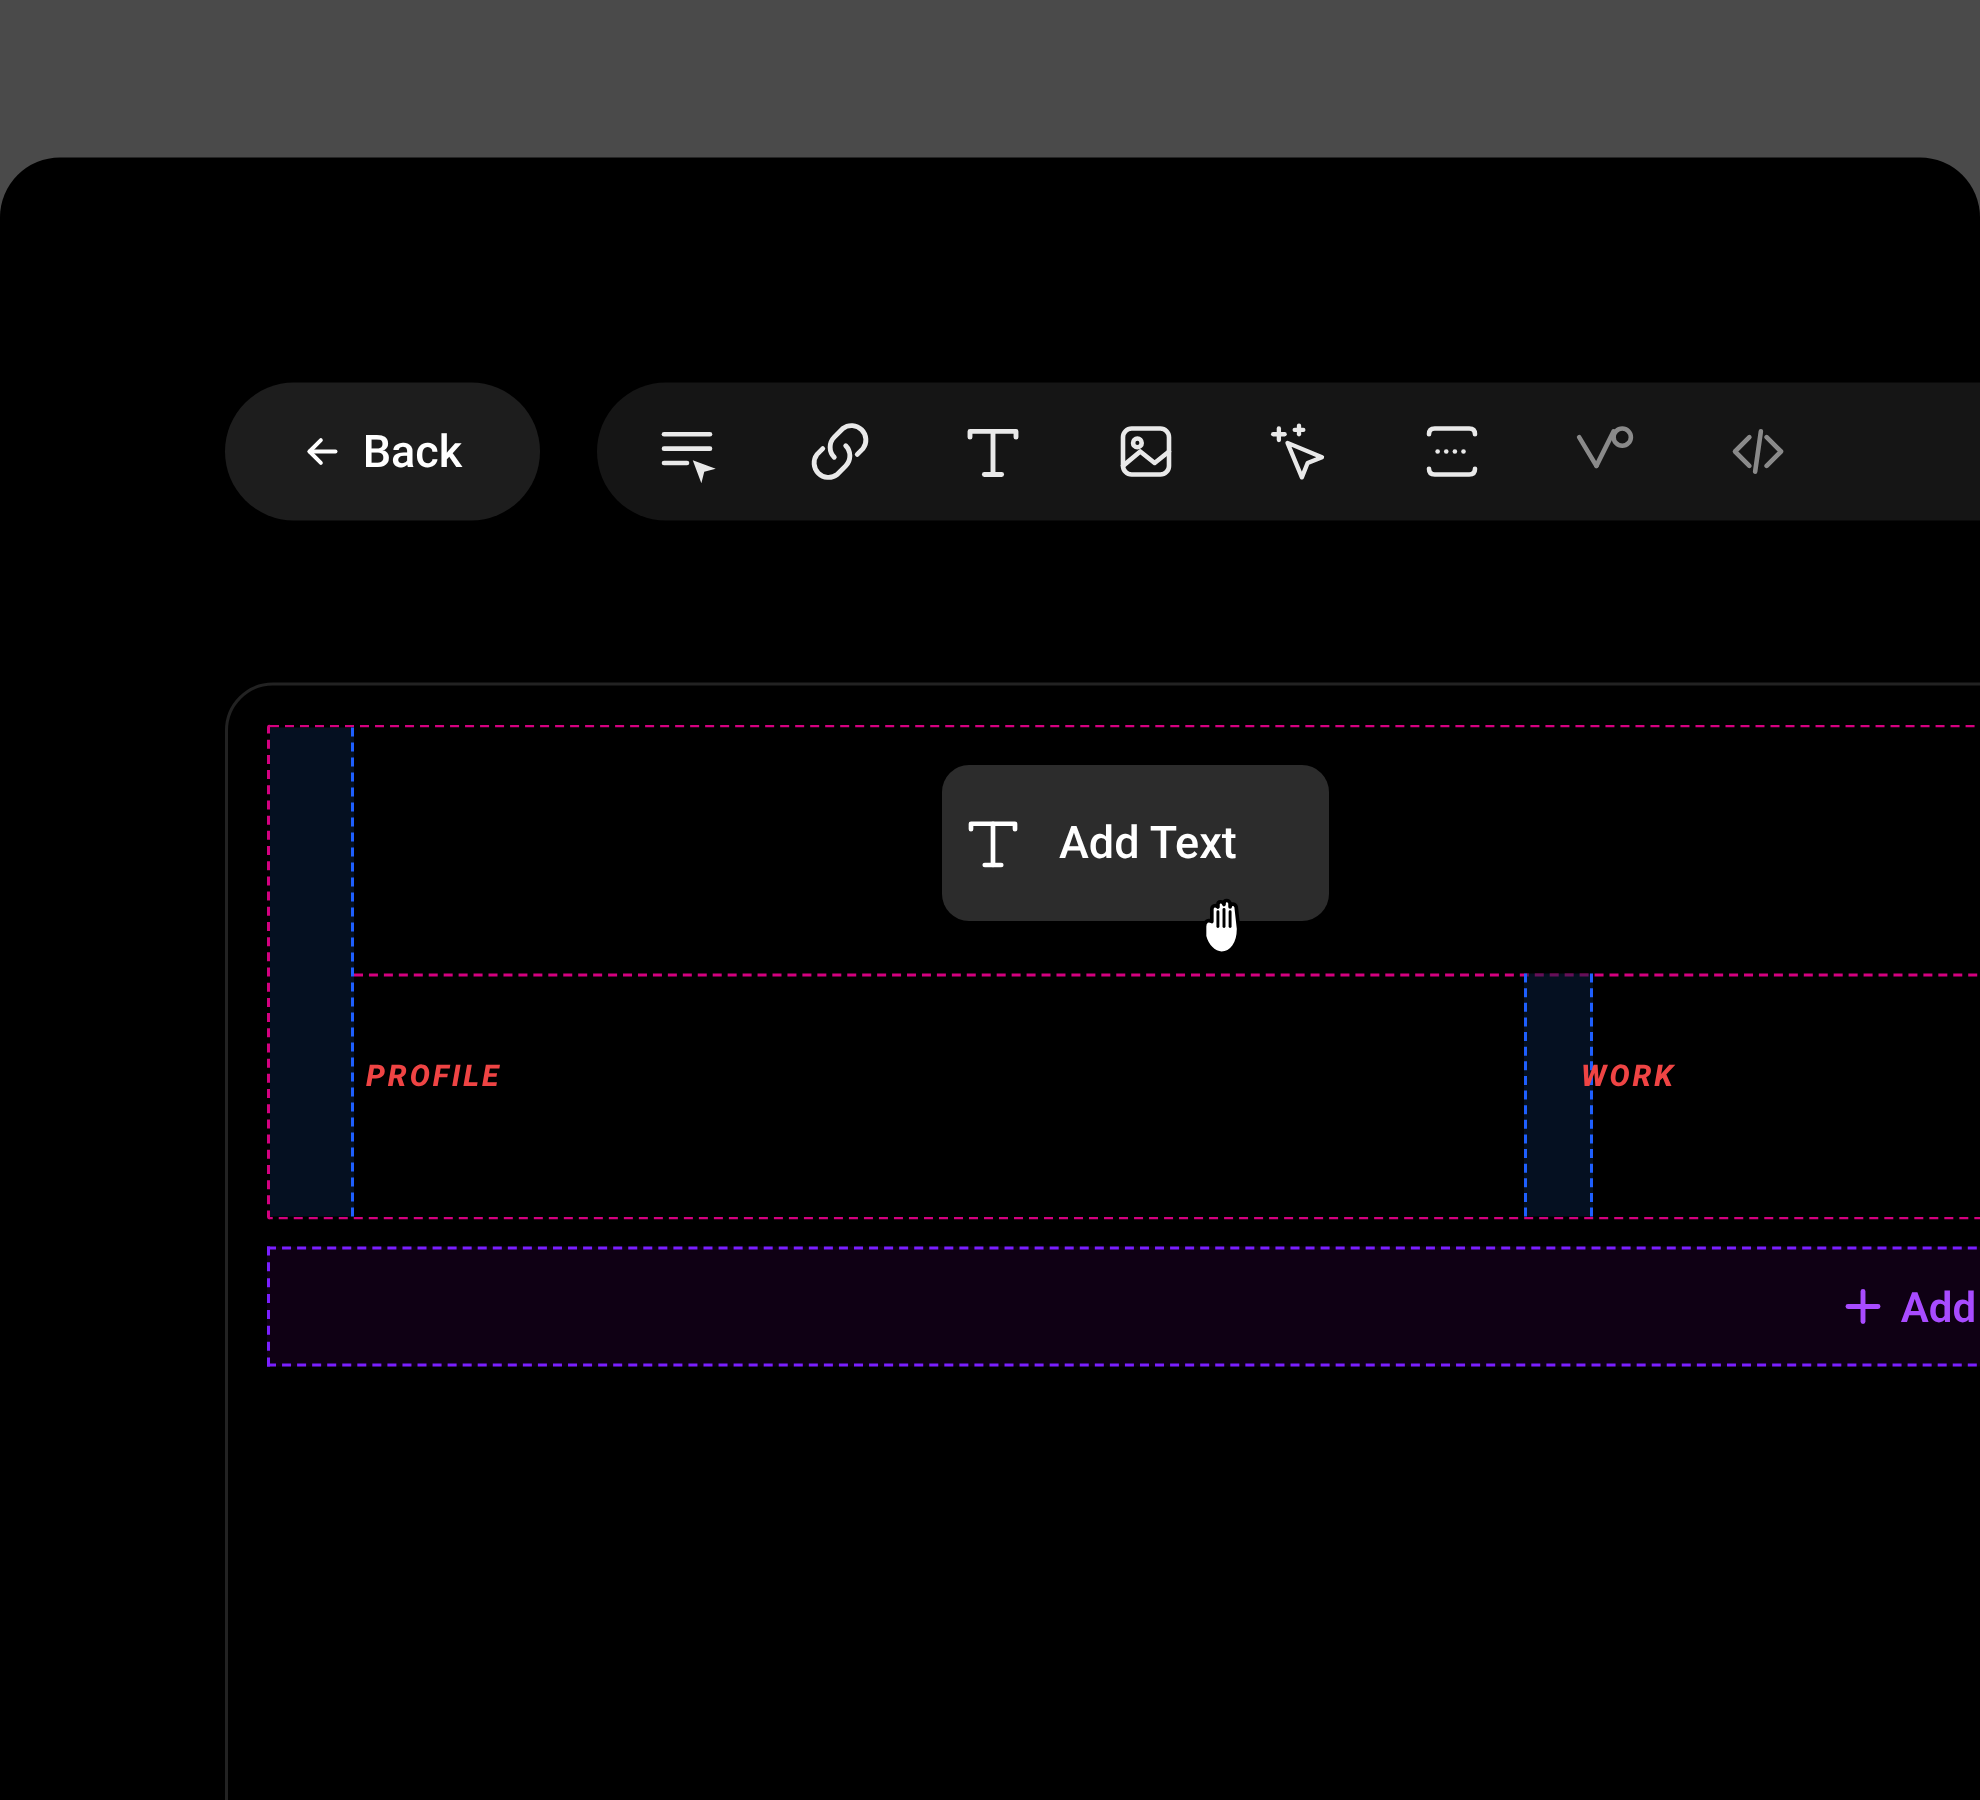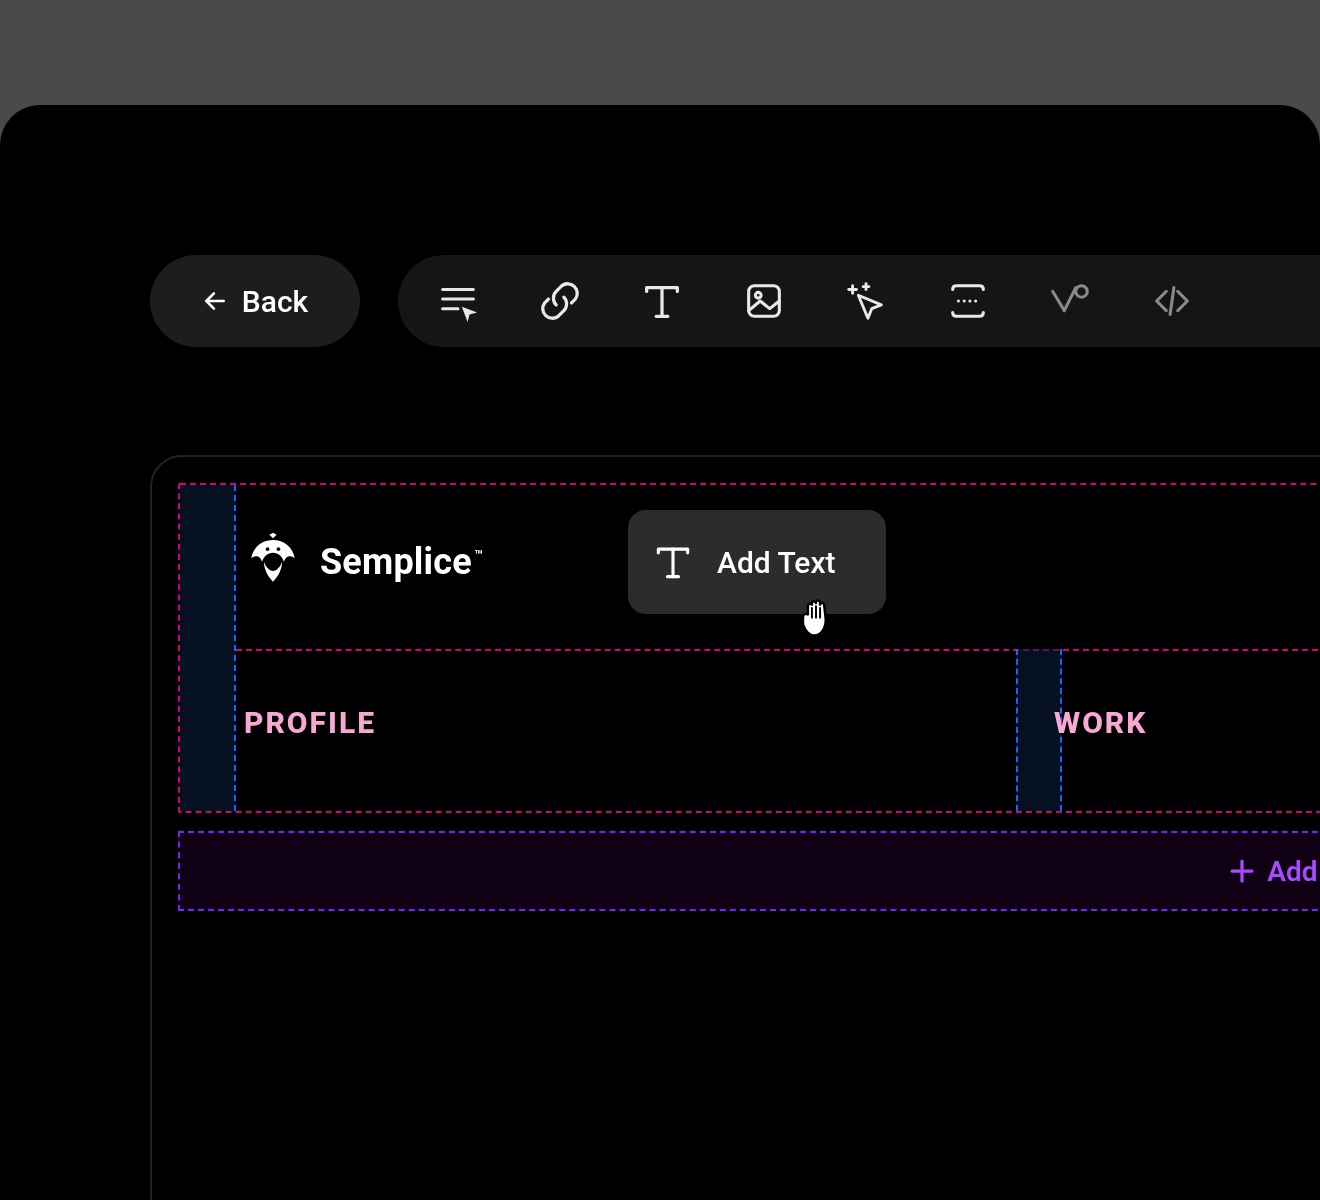--- a/index.html
+++ b/index.html
@@ -141,24 +141,25 @@
   }
   .nav-items {
     position: absolute;
     top: 220px;
     left: 8px;
     right: 0;
     display: flex;
     align-items: center;
   }
   .nav-label {
-    font-size: 30px;
+    font-size: 20px;
     font-weight: 800;
     letter-spacing: 2px;
-    color: #f9a8d4;
+    color: #ef4444;
+    font-style: italic;
   }
   .nav-profile { }
   .nav-work {
     position: absolute;
     left: 792px;
     margin-left: 18px;
   }
   .col-gutter-mid {
     position: absolute;
     top: 164px;
@@ -200,21 +201,21 @@
     position: absolute;
     top: 510px;
     left: 628px;
     width: 258px;
     height: 104px;
     background: #2c2c2c;
     border-radius: 18px;
     display: flex;
     align-items: center;
     gap: 22px;
-    padding-left: 23px;
+    padding-left: 12px;
     font-size: 30px;
     font-weight: 500;
     color: #fff;
     box-shadow: 0 8px 22px rgba(0,0,0,0.5);
   }
   .popup-add-text svg.text-icon { width: 44px; height: 44px; }
 
   .grab-cursor {
     position: absolute;
     top: 590px;
@@ -314,34 +315,20 @@
     </div>
   </div>
 
   <div class="canvas-panel">
 
     <div class="row-header">
       <div class="col-gutter-left"></div>
 
       <div class="row-header-inner">
 
-        <div class="logo-area">
-          <span class="logo-mark">
-            <svg viewBox="0 0 64 64" fill="#fff">
-              <path d="M32 8 L28 4 L32 2 L36 4 Z"></path>
-              <path d="M32 10 C20 10 10 18 8 30 C14 26 18 28 20 34 C22 28 26 24 32 24 C38 24 42 28 44 34 C46 28 50 26 56 30 C54 18 44 10 32 10 Z"></path>
-              <path d="M22 34 C22 42 26 50 32 56 C38 50 42 42 42 34 C40 40 36 44 32 44 C28 44 24 40 22 34 Z"></path>
-              <circle cx="26" cy="20" r="2" fill="#000"></circle>
-              <circle cx="38" cy="20" r="2" fill="#000"></circle>
-            </svg>
-          </span>
-          <span class="logo-text">
-            <span>Semplice</span><span class="logo-tm">™</span>
-          </span>
-        </div>
 
         <div class="mid-divider"></div>
 
         <div class="col-gutter-mid"></div>
 
         <div class="nav-items">
           <span class="nav-label nav-profile">PROFILE</span>
           <span class="nav-label nav-work">WORK</span>
         </div>
       </div>

